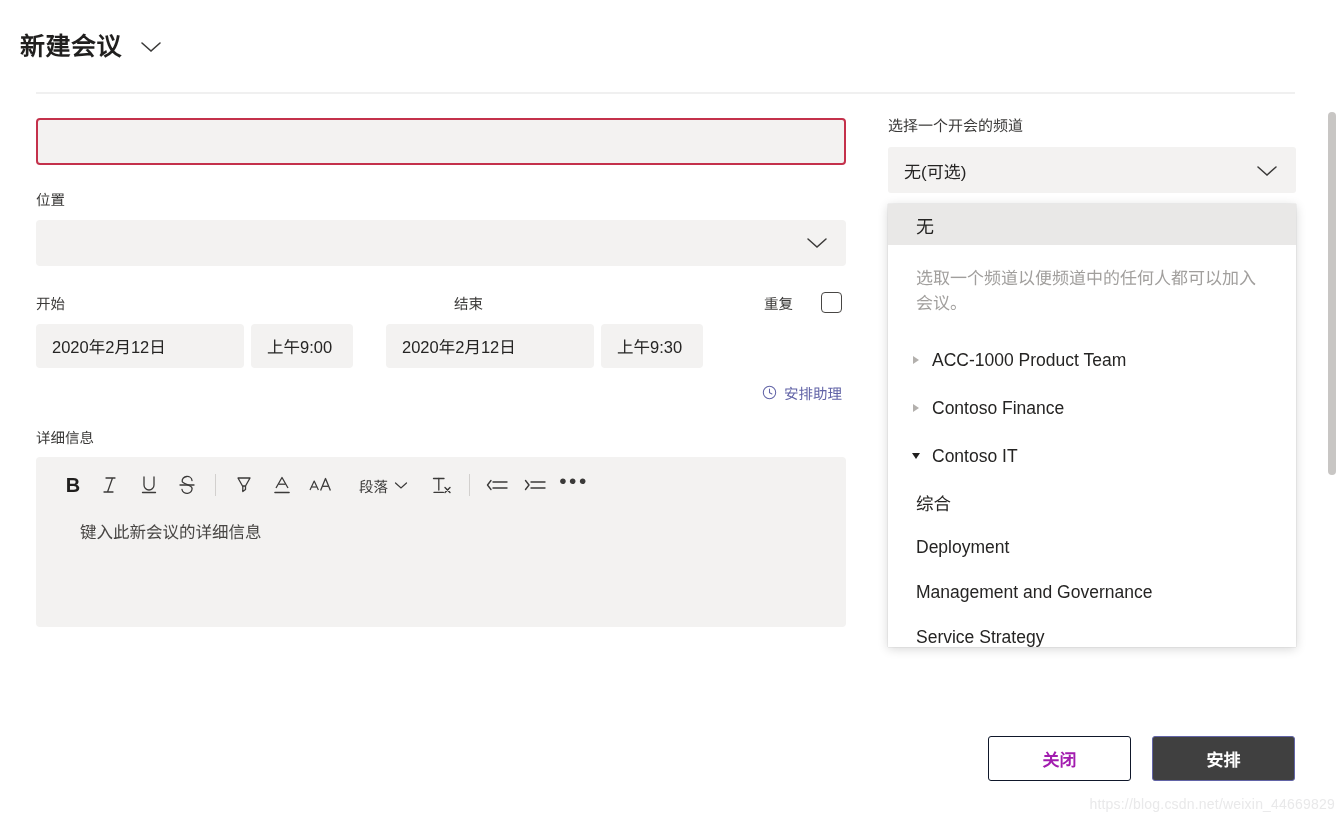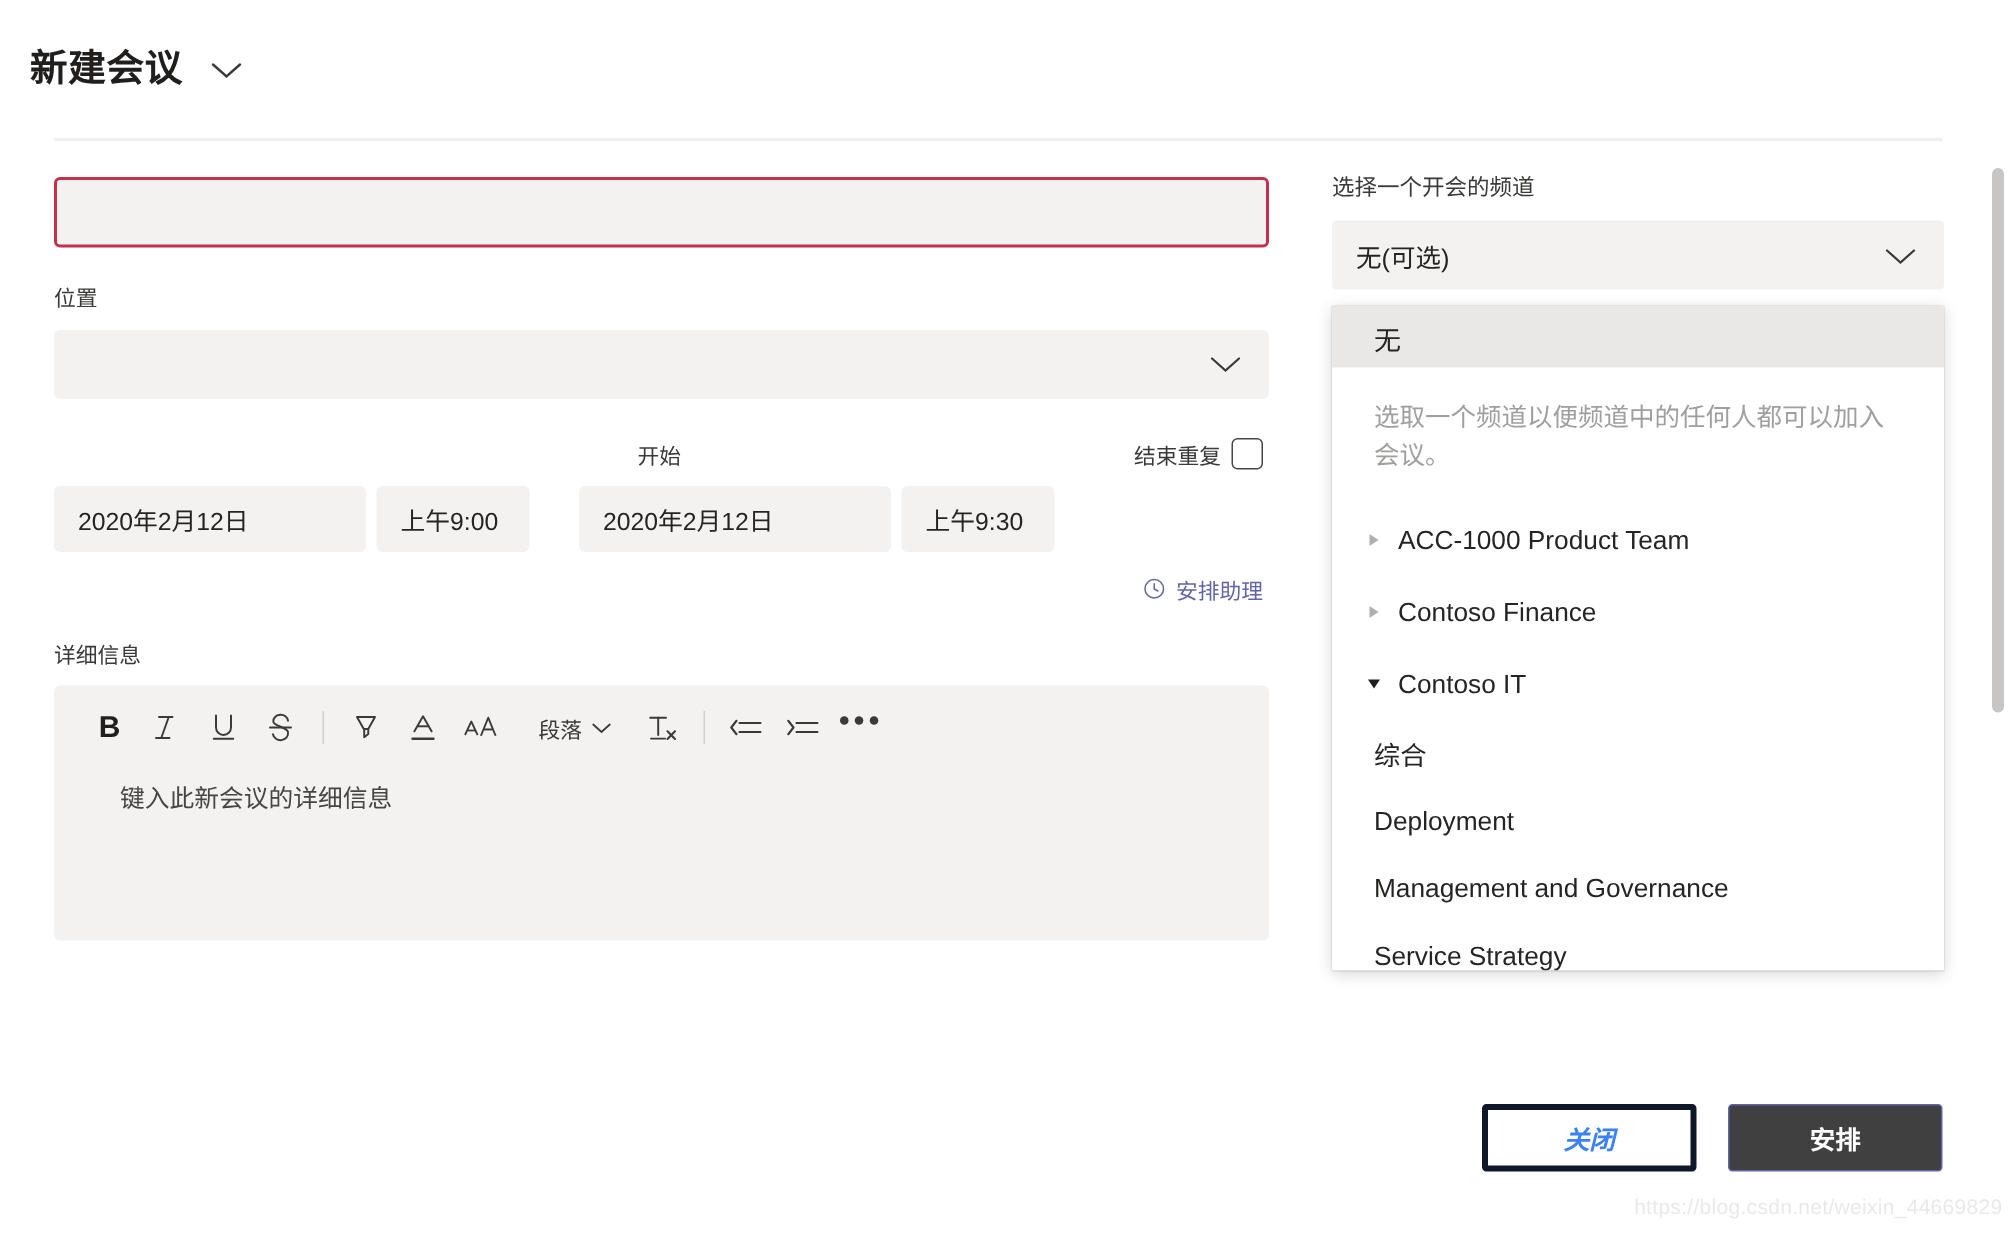--- a/index.html
+++ b/index.html
@@ -97,28 +97,27 @@
   }
 
   
   .datetime-block { margin-top: 28px; }
   .dt-labels {
     display: flex;
     align-items: center;
     height: 18px;
     margin-bottom: 12px;
     position: relative;
-    text-align: right;
   }
   .dt-label-start { font-size: 14.5px; color: #3b3a39; width: 418px; }
   .dt-label-end   { font-size: 14.5px; color: #3b3a39; flex: 1; }
   .recur-wrap {
     display: flex;
     align-items: center;
-    gap: 7px;
+    gap: 28px;
     margin-left: auto;
     padding-right: 4px;
   }
   .recur-label { font-size: 14.5px; color: #3b3a39; }
   .recur-checkbox {
     width: 21px;
     height: 21px;
     border: 1.6px solid #484644;
     border-radius: 4px;
     background: #ffffff;
@@ -334,23 +333,22 @@
     display: flex;
     align-items: center;
     justify-content: center;
     font-size: 17px;
     font-weight: bold;
     box-sizing: border-box;
     cursor: pointer;
   }
   .btn-close {
     background: #ffffff;
-    border: 4px solid #0f172a;
-    color: #3b82f6;
-    font-style: italic;
+    border: 1px solid #0f172a;
+    color: #a21caf;
   }
   .btn-schedule {
     background: #404040;
     border: 1px solid #6264a7;
     color: #ffffff;
   }
 
   
   .scrollbar-track {
     position: absolute;

